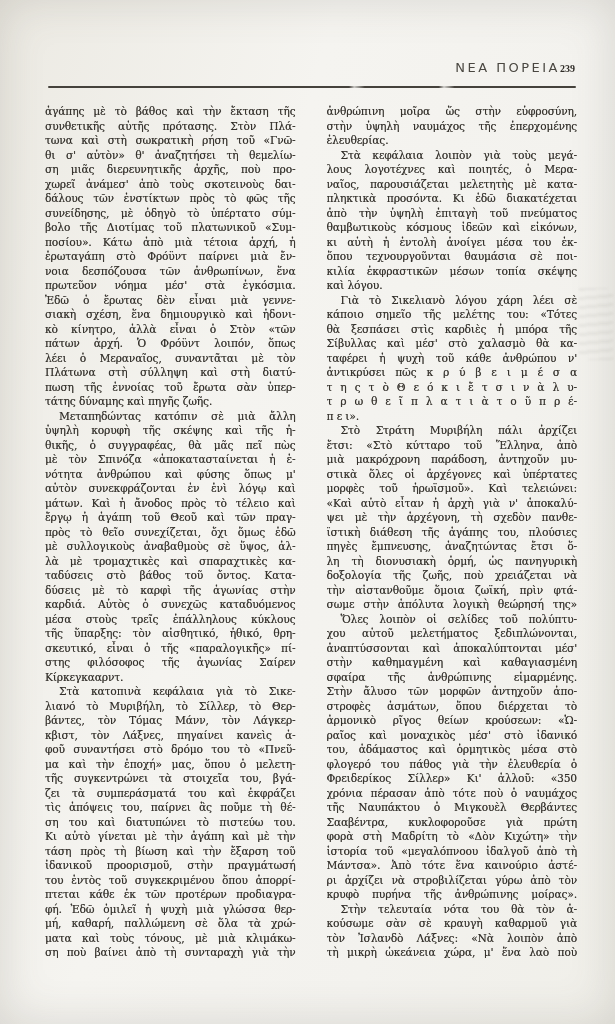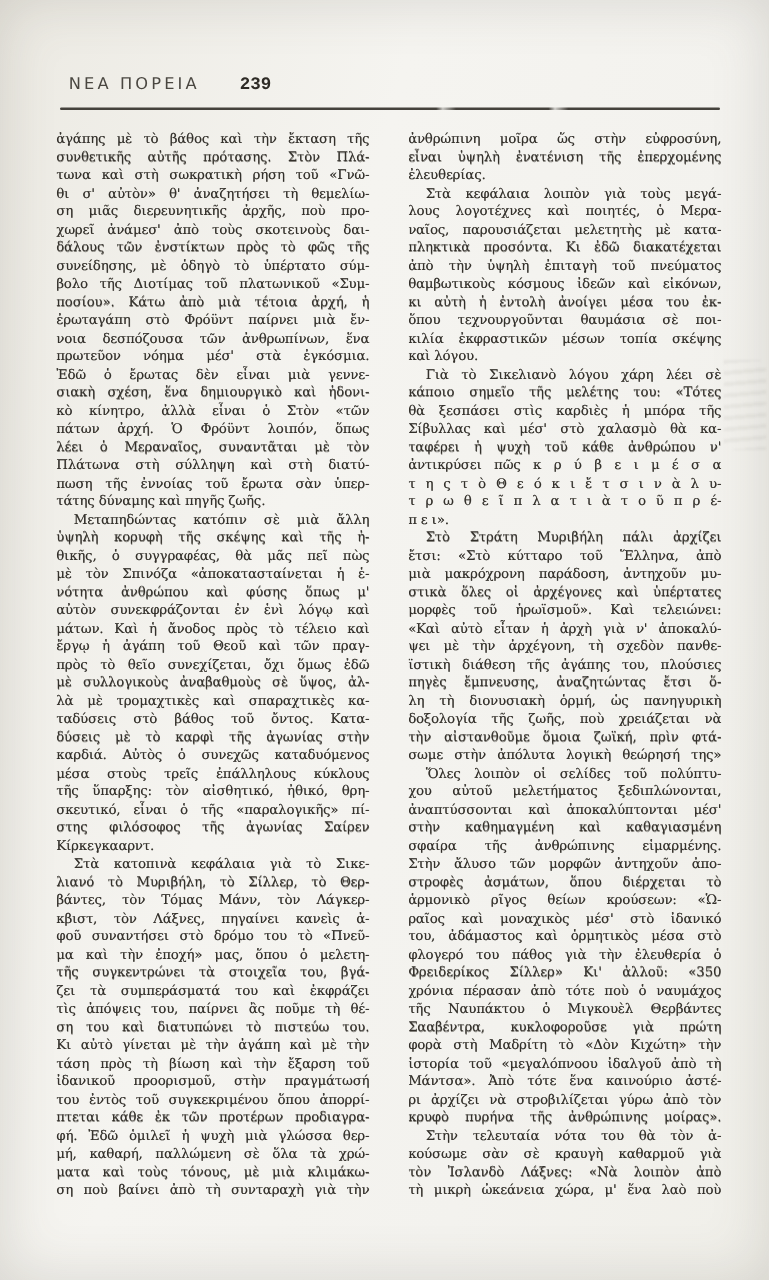--- a/index.html
+++ b/index.html
@@ -11,30 +11,29 @@
   .page {
     position: relative;
     width: 615px; height: 1024px;
     background: linear-gradient(105deg, #eceae3 0%, #f5f4f0 38%, #f3f2ee 70%, #f0efe9 100%);
     box-shadow: inset 0 0 45px rgba(90,85,70,0.18);
     overflow: hidden;
     color: #33302b;
   }
   .header {
     position: absolute; top: 60px; left: 55px; right: 40px;
-    display: flex; justify-content: flex-start; align-items: baseline;
+    display: flex; justify-content: flex-end; align-items: baseline;
   }
   .journal-title {
     font-size: 13px; letter-spacing: 2.5px; color: #4a4741;
     font-family: "DejaVu Sans", "Liberation Sans", sans-serif;
   }
   .page-number {
-    font-size: 14px; font-weight: bold; color: #2e2b26;
-    font-family: Liberation Mono, monospace;
-    margin-left: 32px;
+    font-size: 10px; font-weight: bold; color: #2e2b26;
+    font-family: Liberation Serif, serif;
   }
   .header-rule {
     position: absolute; top: 86px; left: 48px; width: 528px; height: 2px;
     background: linear-gradient(90deg,
       #45423c 0%, #45423c 57%, rgba(69,66,60,0.25) 58%, #45423c 60%,
       #45423c 74%, rgba(69,66,60,0.2) 75%, #45423c 77%, #45423c 100%);
     border-radius: 1px;
   }
   .columns {
     position: absolute; top: 104px; left: 45px; right: 38px;
@@ -129,21 +128,21 @@
         <div class="line just">ἰδανικοῦ προορισμοῦ, στὴν πραγμάτωσή</div>
         <div class="line just">του ἐντὸς τοῦ συγκεκριμένου ὅπου ἀπορρί-</div>
         <div class="line just">πτεται κάθε ἐκ τῶν προτέρων προδιαγρα-</div>
         <div class="line just">φή. Ἐδῶ ὁμιλεῖ ἡ ψυχὴ μιὰ γλώσσα θερ-</div>
         <div class="line just">μή, καθαρή, παλλώμενη σὲ ὅλα τὰ χρώ-</div>
         <div class="line just">ματα καὶ τοὺς τόνους, μὲ μιὰ κλιμάκω-</div>
         <div class="line just">ση ποὺ βαίνει ἀπὸ τὴ συνταραχὴ γιὰ τὴν</div>
       </div>
     <div class="column" id="col-right">
         <div class="line just">ἀνθρώπινη μοῖρα ὥς στὴν εὐφροσύνη,</div>
-        <div class="line just">εἶναι ὑψηλὴ ἐνατένιση τῆς ἐπερχομένης</div>
+        <div class="line just">στὴν ὑψηλὴ ναυμάχος τῆς ἐπερχομένης</div>
         <div class="line just end">ἐλευθερίας.</div>
         <div class="line just indent">Στὰ κεφάλαια λοιπὸν γιὰ τοὺς μεγά-</div>
         <div class="line just">λους λογοτέχνες καὶ ποιητές, ὁ Μερα-</div>
         <div class="line just">ναῖος, παρουσιάζεται μελετητὴς μὲ κατα-</div>
         <div class="line just">πληκτικὰ προσόντα. Κι ἐδῶ διακατέχεται</div>
         <div class="line just">ἀπὸ τὴν ὑψηλὴ ἐπιταγὴ τοῦ πνεύματος</div>
         <div class="line just">θαμβωτικοὺς κόσμους ἰδεῶν καὶ εἰκόνων,</div>
         <div class="line just">κι αὐτὴ ἡ ἐντολὴ ἀνοίγει μέσα του ἐκ-</div>
         <div class="line just">ὅπου τεχνουργοῦνται θαυμάσια σὲ ποι-</div>
         <div class="line just">κιλία ἐκφραστικῶν μέσων τοπία σκέψης</div>

